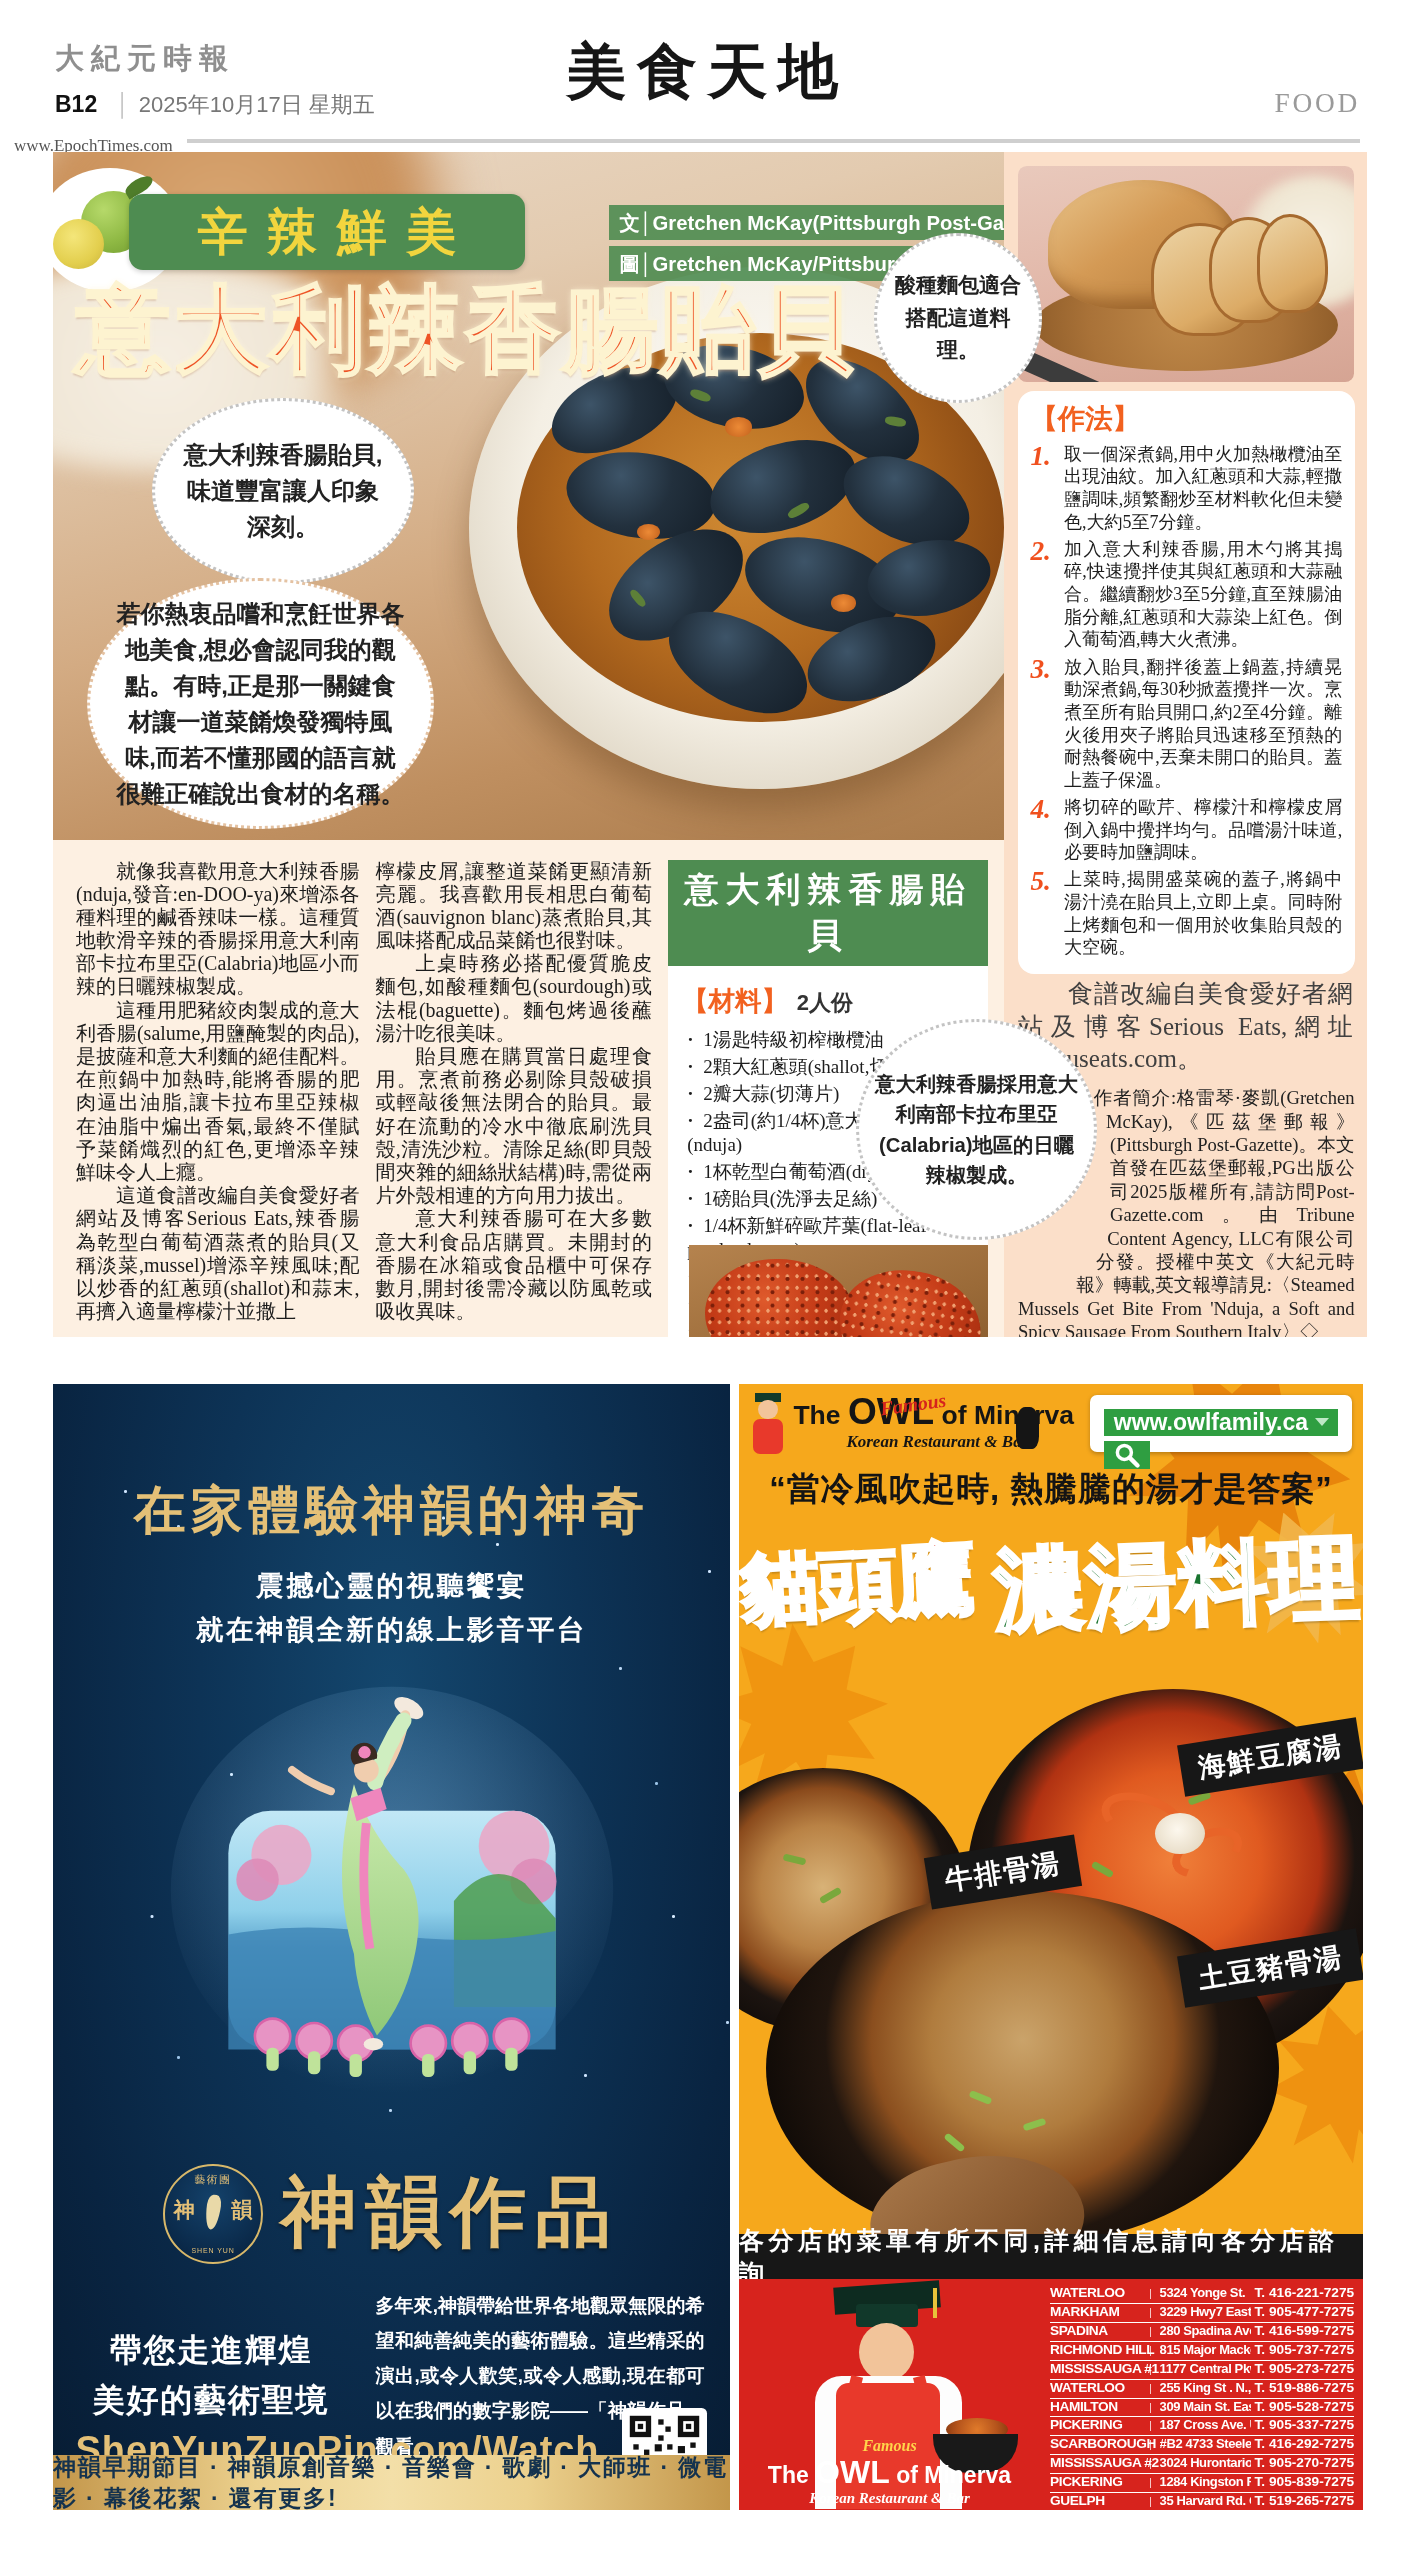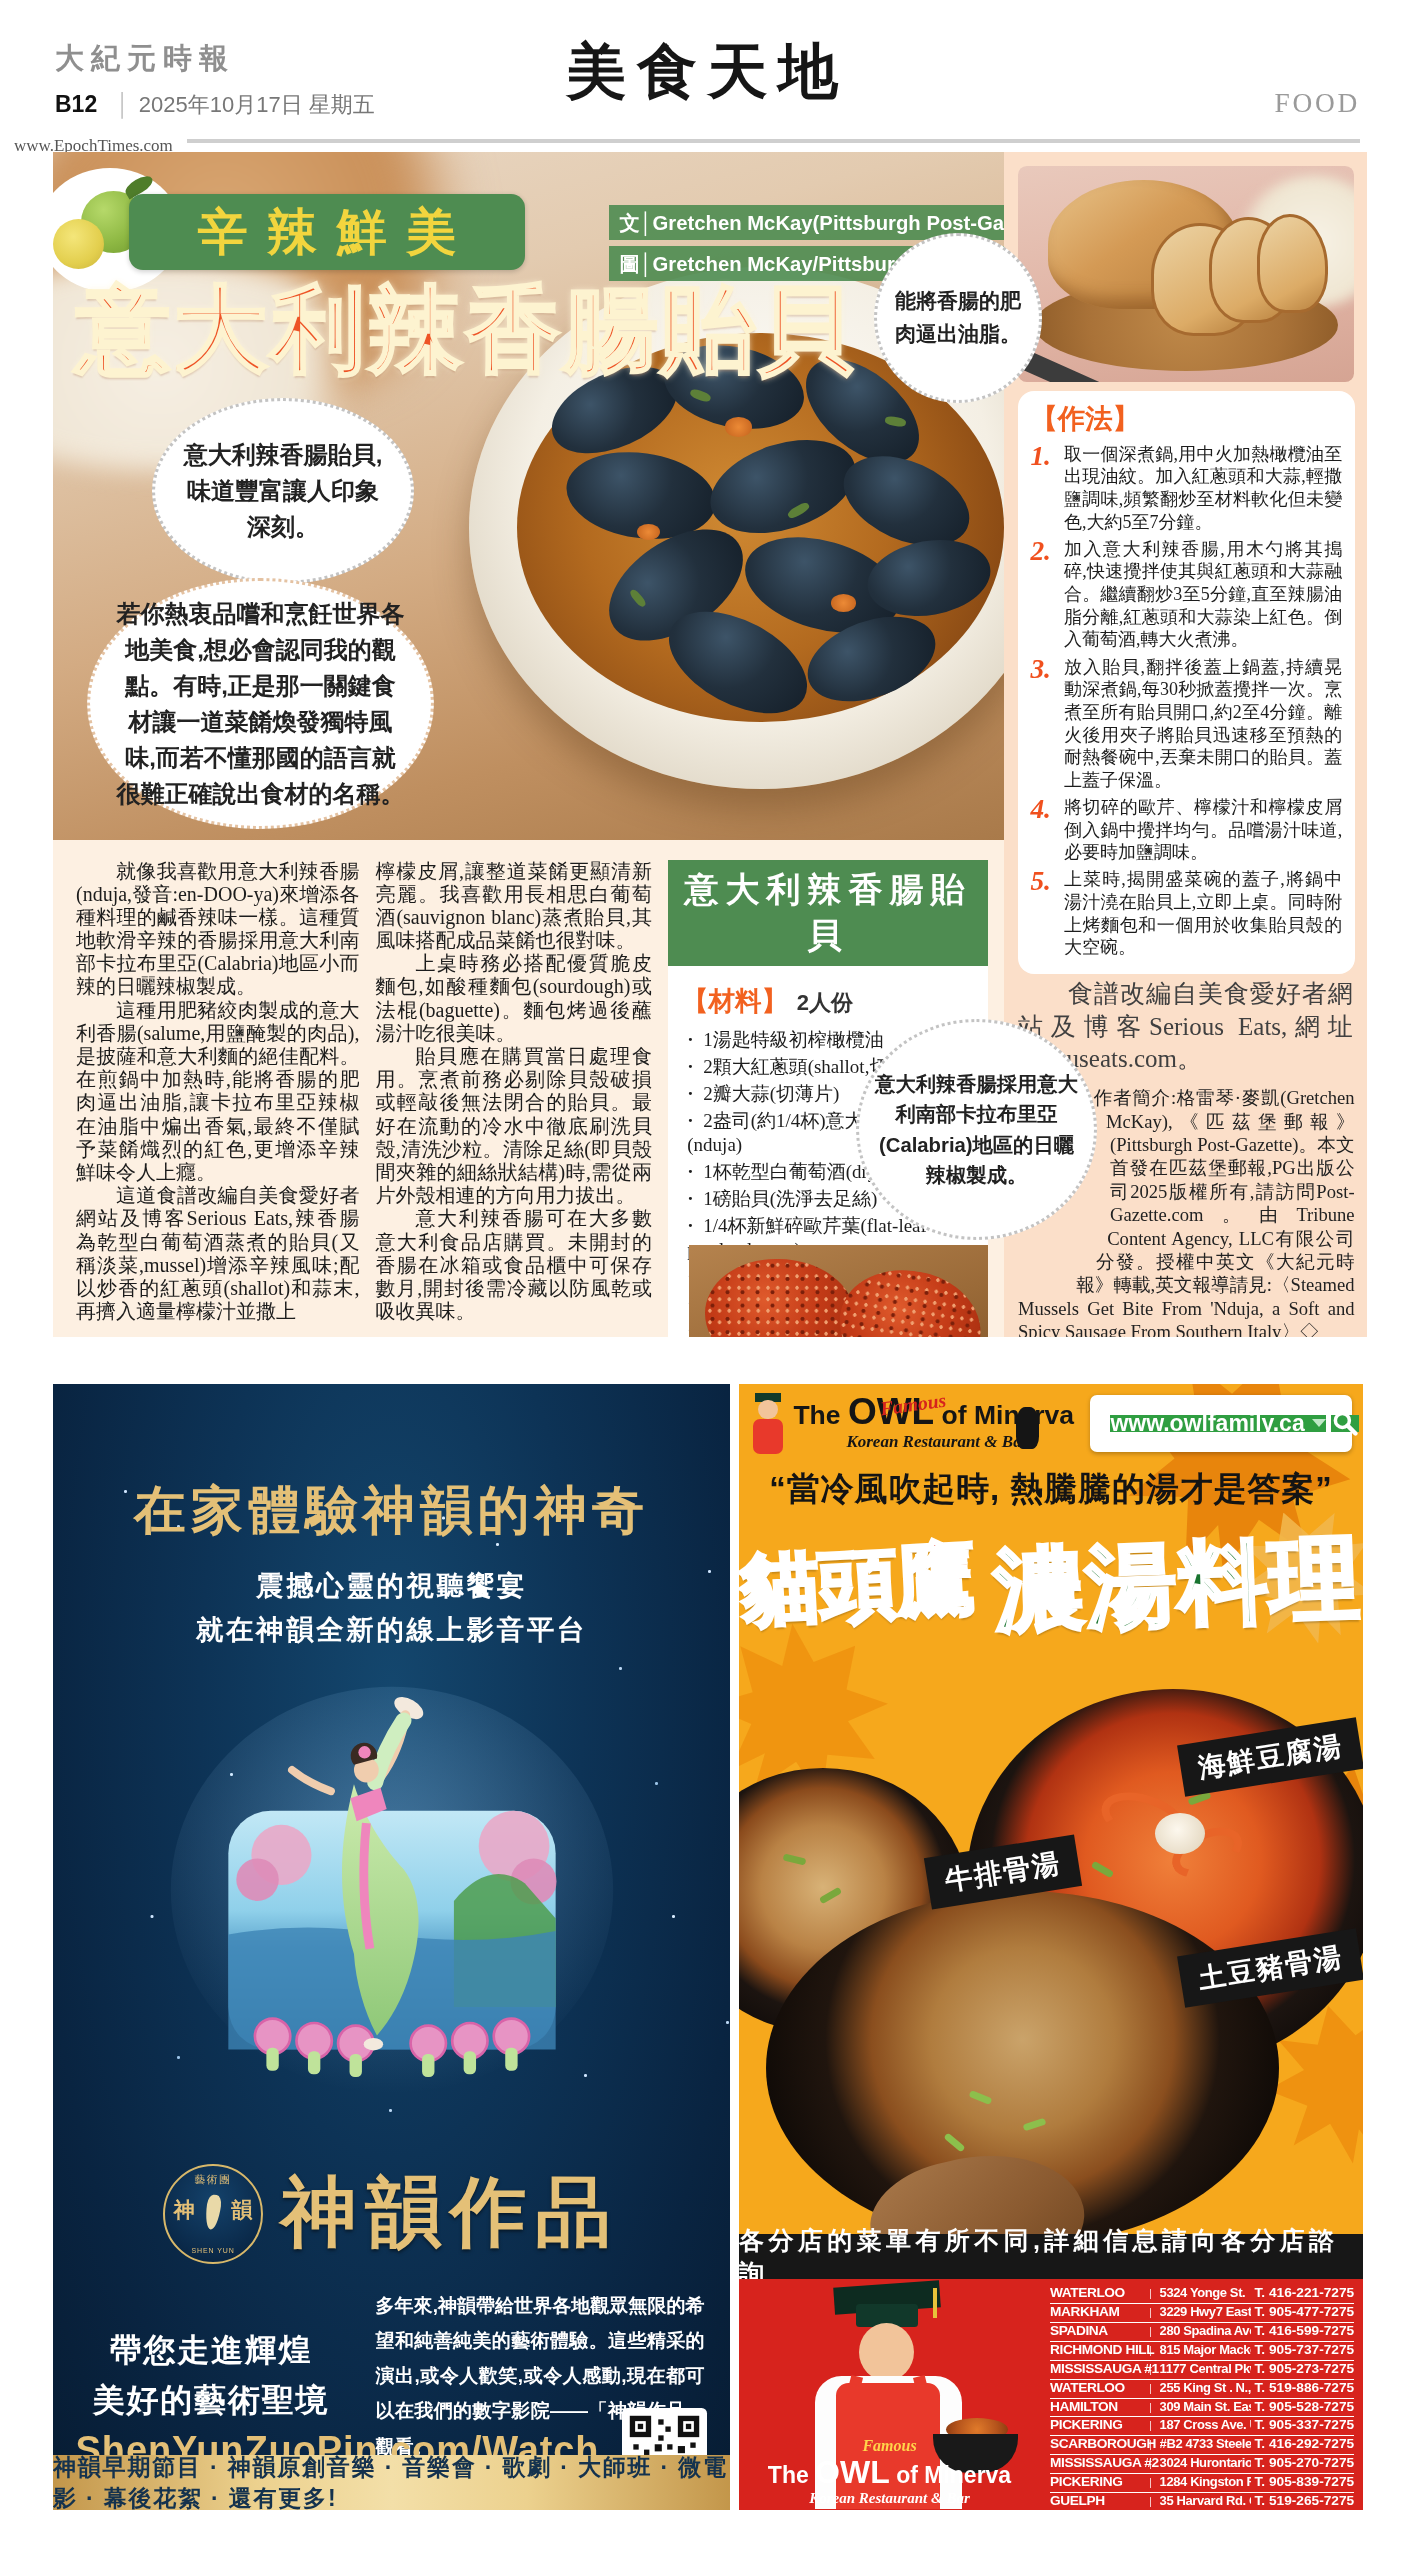--- a/index.html
+++ b/index.html
@@ -162,21 +162,21 @@
   .chef-mini .h{position:absolute;left:7px;top:7px;width:19.5px;height:19.5px;border-radius:50%;background:#f2c49a;}
   .chef-mini .c{position:absolute;left:3.5px;top:0;width:26.5px;height:8.8px;background:#123b2a;}
   .chef-mini .b{position:absolute;left:1.8px;top:26.5px;width:30px;height:35px;border-radius:7px;background:#e8392b;}
   .owl-wordmark{line-height:1;}
   .owl-wm-main{font-size:26.5px;font-weight:900;color:#151515;}
   .owl-wm-main .big{font-size:37px;}
   .owl-wm-famous{position:absolute;left:87px;top:1.8px;color:#d6231d;font-size:19.5px;font-style:italic;font-weight:bold;transform:rotate(-8deg);font-family:"Liberation Serif",serif;}
   .owl-wm-sub{font-size:17px;font-style:italic;font-weight:bold;color:#151515;font-family:"Liberation Serif",serif;margin-top:3.5px;margin-left:53px;}
   .owl-fig{position:absolute;left:265px;top:14px;width:23px;height:42px;background:#151515;border-radius:40% 40% 30% 30%;}
   .search-bar{right:10.6px;top:10.6px;width:262px;height:57px;background:#fff;border-radius:7px;
-    display:flex;gap:5.3px;padding:20px;box-sizing:border-box;z-index:3;box-shadow:0 1.8px 4.4px rgba(0,0,0,.25);}
+    display:flex;gap:5.3px;padding:14px;box-sizing:border-box;z-index:3;box-shadow:0 1.8px 4.4px rgba(0,0,0,.25);flex-direction:column;}
   .search-field{flex:1;background:#2f9e41;display:flex;align-items:center;justify-content:center;gap:7px;
     color:#fff;font-size:23px;font-weight:900;}
   .search-caret{width:0;height:0;border-left:7px solid transparent;border-right:7px solid transparent;border-top:8.8px solid #bfe8c6;}
   .search-btn{width:46px;background:#2f9e41;display:flex;align-items:center;justify-content:center;}
   .owl-slogan{left:0;right:0;top:83px;text-align:center;font-size:33px;font-weight:900;color:#141414;letter-spacing:0.9px;z-index:2;}
   .owl-titles{left:0;right:0;top:140px;display:flex;align-items:center;justify-content:center;gap:19.5px;z-index:2;}
   .t-red{font-size:78px;font-weight:900;color:#d7281c;-webkit-text-stroke:3.5px #fff;transform:rotate(-3deg);
     text-shadow:0 3.5px 1.8px rgba(0,0,0,.2);}
   .t-green{font-size:90px;font-weight:900;color:#19742f;-webkit-text-stroke:3.5px #fff;transform:rotate(-2deg);
     text-shadow:0 3.5px 1.8px rgba(0,0,0,.2);letter-spacing:1.8px;}
@@ -276,21 +276,21 @@
 
     <div class="abs credits">
       <span class="credit-line">文│Gretchen McKay(Pittsburgh Post-Gazette) 編譯│艾琛</span>
       <span class="credit-line">圖│Gretchen McKay/Pittsburgh Post-Gazette/TNS提供、Shutterstock</span>
     </div>
 
     <div class="abs headline">意大利辣香腸貽貝</div>
 
     <div class="abs bubble dotted-gray bubble1">意大利辣香腸貽貝,味道豐富讓人印象深刻。</div>
     <div class="abs bubble dotted-tan bubble2">若你熱衷品嚐和烹飪世界各地美食,想必會認同我的觀點。有時,正是那一關鍵食材讓一道菜餚煥發獨特風味,而若不懂那國的語言就很難正確說出食材的名稱。</div>
-    <div class="abs bubble dotted-gray bubble-bread">能將香腸的肥肉逼出油脂。</div>
+    <div class="abs bubble dotted-gray bubble-bread">酸種麵包適合搭配這道料理。</div>
     <div class="abs bubble dotted-gray bubble-calabria">意大利辣香腸採用意大利南部卡拉布里亞(Calabria)地區的日曬辣椒製成。</div>
 
     <div class="abs right-col">
       <div class="bread-photo">
         <div class="bp-cloth"></div>
         <div class="bp-plate"></div>
         <div class="bp-loaf"></div>
         <div class="bp-slice" style="left:133px;top:57px;width:106px;height:113px;"></div>
         <div class="bp-slice" style="left:191px;top:51px;width:85px;height:106px;"></div>
         <div class="bp-slice" style="left:239px;top:48px;width:71px;height:99px;"></div>

